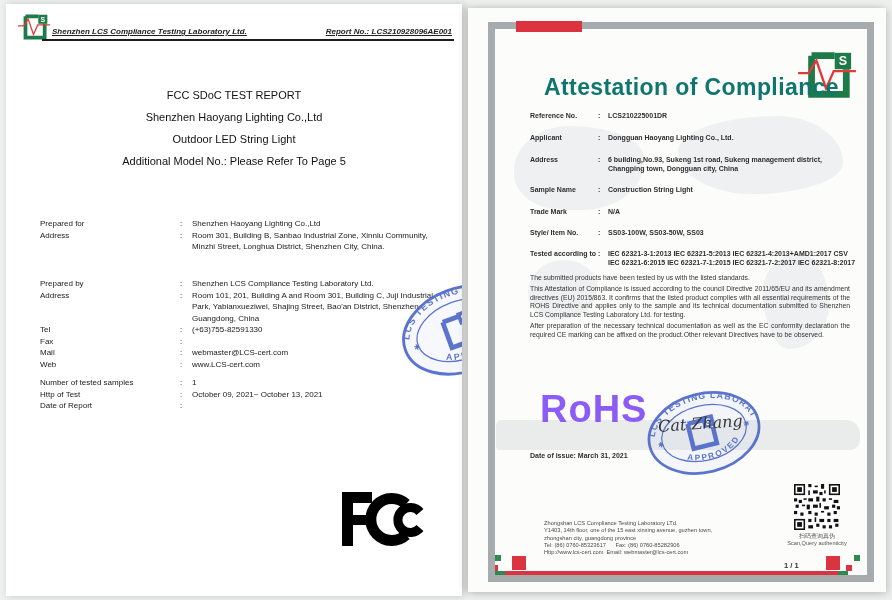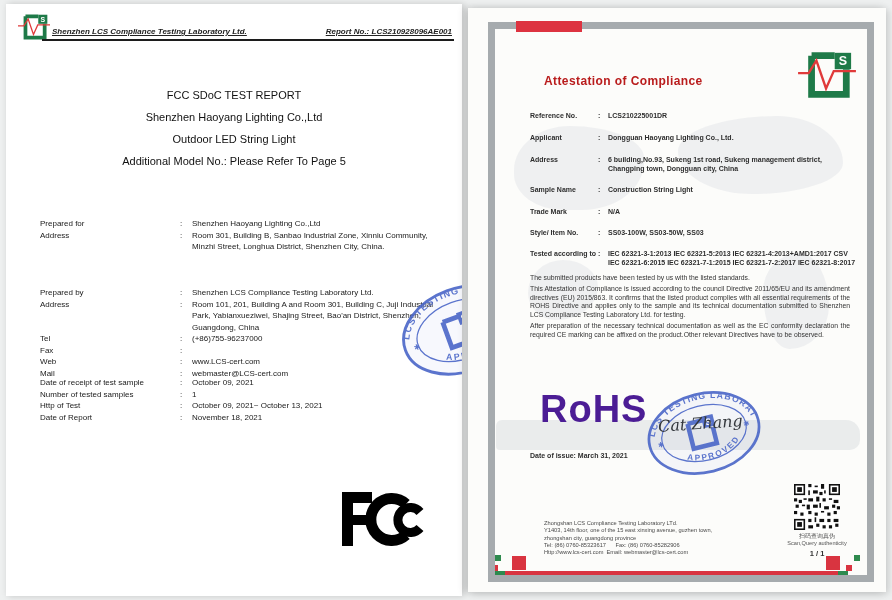--- a/index.html
+++ b/index.html
@@ -15,21 +15,21 @@
   .lp-company { position:absolute; left:46px; top:23px; font-size:8px; font-weight:bold;
     font-style:italic; text-decoration:underline; color:#222; }
   .lp-reportno { position:absolute; right:10px; top:23px; font-size:8px; font-weight:bold;
     font-style:italic; text-decoration:underline; color:#222; }
   .lp-headrule { position:absolute; left:36px; right:8px; top:35px; border-top:2px solid #1c1c1c; }
 
   .lp-titles { position:absolute; left:0; top:80px; width:100%; text-align:center; }
   .lp-titles div { font-size:11px; line-height:22px; color:#111; }
 
   .info-block { position:absolute; left:34px; width:410px; }
-  .ib1 { top:214px; } .ib2 { top:283px; } .ib3 { top:373px; }
+  .ib1 { top:214px; } .ib2 { top:274px; } .ib3 { top:373px; }
   .irow { display:flex; font-size:8px; line-height:11.5px; }
   .irow .lbl { flex:0 0 140px; }
   .irow .c { flex:0 0 12px; }
   .irow .c::after { content:":"; }
   .irow .val { flex:0 0 248px; }
 
   .fcc-logo { position:absolute; left:328px; top:482px; width:94px; height:66px; }
 
   .stamp { position:absolute; opacity:.9; }
   .stamp-left { left:392px; top:280px; width:126px; height:92px; transform:rotate(-20deg); }
@@ -47,49 +47,49 @@
   .map-band { position:absolute; left:28px; right:26px; top:412px; height:30px;
     background:#dde1e3; opacity:.6; z-index:0; border-radius:6px 14px 10px 4px; }
 
   .frame { position:absolute; left:20px; right:12px; top:14px; bottom:10px;
     border:7px solid #a6abae; z-index:2; pointer-events:none; }
   .frame-red-tab { position:absolute; left:48px; top:13px; width:66px; height:11px;
     background:#dd3340; z-index:3; }
 
   .rp-content { position:absolute; inset:0; z-index:1; }
   .rp-logo { position:absolute; left:330px; top:40px; width:58px; height:54px; }
-  .rp-title { position:absolute; left:76px; top:66px; font-size:12px; font-weight:bold;
-    color:#b91c1c; letter-spacing:.4px; }
+  .rp-title { position:absolute; left:76px; top:66px; font-size:23px; font-weight:bold;
+    color:#0f766e; letter-spacing:.4px; }
 
   .rp-fields { position:absolute; left:62px; top:103px; width:328px; }
   .frow { display:flex; font-size:7px; line-height:9px; font-weight:bold; color:#2e2e2e; }
   .frow .lbl { flex:0 0 68px; }
   .frow .c { flex:0 0 10px; }
   .frow .c::after { content:":"; }
   .frow .val { flex:1; }
   .mb12 { margin-bottom:13px; } .mb11 { margin-bottom:12px; }
 
   .rp-note { position:absolute; left:62px; top:266px; width:328px; font-size:6.8px; color:#333; }
   .rp-para1 { position:absolute; left:62px; top:277px; width:320px; font-size:6.8px;
     line-height:8.7px; color:#333; text-align:justify; }
   .rp-para2 { position:absolute; left:62px; top:314px; width:320px; font-size:6.8px;
     line-height:8.7px; color:#333; text-align:justify; }
 
   .rohs { position:absolute; left:72px; top:380px; font-size:38px; font-weight:bold;
-    color:#4c1d95; letter-spacing:1px; }
+    color:#8b5cf6; letter-spacing:1px; }
   .rp-issue { position:absolute; left:62px; top:444px; font-size:7px; font-weight:bold; color:#2e2e2e; }
 
   .signature { position:absolute; left:190px; top:406px; font-family:"DejaVu Serif", serif;
     font-style:italic; font-size:16px; color:#33373c; transform:rotate(-4deg); z-index:4; }
 
   .qr-block { position:absolute; left:316px; top:476px; width:66px; text-align:center; }
   .qr-svg { width:46px; height:46px; display:block; margin:0 auto 2px auto; }
   .qr-cn { font-size:6px; color:#555; line-height:8px; }
   .qr-en { font-size:5.6px; color:#555; line-height:7px; }
-  .qr-page { font-size:7.5px; font-weight:bold; color:#333; text-align:center; margin-top:2px; }
+  .qr-page { font-size:7.5px; font-weight:bold; color:#333; text-align:left; margin-top:14px; }
 
   .rp-footer { position:absolute; left:76px; top:512px; width:230px; }
   .rp-footer div { font-size:5.7px; line-height:7.3px; color:#4a4a4a; white-space:pre-wrap; }
 
   .deco { position:absolute; z-index:3; }
   .bar-red { left:37px; right:48px; top:563px; height:11px; background:#d93440; }
   .bar-green-l { left:27px; top:563px; width:10px; height:11px; background:#2e8a4e; }
   .bar-green-r { right:38px; top:563px; width:10px; height:11px; background:#2e8a4e; }
   .sq { position:absolute; z-index:3; }
   .sq-g { background:#2e8a4e; } .sq-r { background:#d93440; }
@@ -146,58 +146,52 @@
         <span class="val">Shenzhen LCS Compliance Testing Laboratory Ltd.</span>
       </div>
       <div class="irow">
         <span class="lbl">Address</span>
         <span class="c"></span>
         <span class="val">Room 101, 201, Building A and Room 301, Building C, Juji Industrial Park, Yabianxueziwei, Shajing Street, Bao'an District, Shenzhen, Guangdong, China</span>
       </div>
       <div class="irow">
         <span class="lbl">Tel</span>
         <span class="c"></span>
-        <span class="val">(+86)755-96237000</span>
+        <span class="val">(+63)755-82591330</span>
       </div>
       <div class="irow">
         <span class="lbl">Fax</span>
         <span class="c"></span>
       </div>
       <div class="irow">
+        <span class="lbl">Mail</span>
+        <span class="c"></span>
+        <span class="val">webmaster@LCS-cert.com</span>
+      </div>
+      <div class="irow">
         <span class="lbl">Web</span>
         <span class="c"></span>
         <span class="val">www.LCS-cert.com</span>
       </div>
-      <div class="irow">
-        <span class="lbl">Mail</span>
-        <span class="c"></span>
-        <span class="val">webmaster@LCS-cert.com</span>
-      </div>
     </div>
 
     <div class="info-block ib3">
       <div class="irow">
-        <span class="lbl">Date of receipt of test sample</span>
-        <span class="c"></span>
-        <span class="val">October 09, 2021</span>
-      </div>
-      <div class="irow">
         <span class="lbl">Number of tested samples</span>
         <span class="c"></span>
         <span class="val">1</span>
       </div>
       <div class="irow">
         <span class="lbl">Http of Test</span>
         <span class="c"></span>
         <span class="val">October 09, 2021~ October 13, 2021</span>
       </div>
       <div class="irow">
         <span class="lbl">Date of Report</span>
         <span class="c"></span>
-        <span class="val">November 18, 2021</span>
       </div>
     </div>
 
     <svg class="fcc-logo" viewBox="0 0 94 66">
       <rect x="8" y="6" width="11" height="54" fill="#000"></rect>
       <rect x="8" y="6" width="30" height="11" fill="#000"></rect>
       <rect x="8" y="29" width="24" height="10" fill="#000"></rect>
       <path d="M 72,18 A 21,21 0 1 0 72,49" stroke="#000" stroke-width="11" fill="none"></path>
       <path d="M 86,26 A 12.5,12.5 0 1 0 86,42" stroke="#000" stroke-width="9" fill="none"></path>
     </svg>

